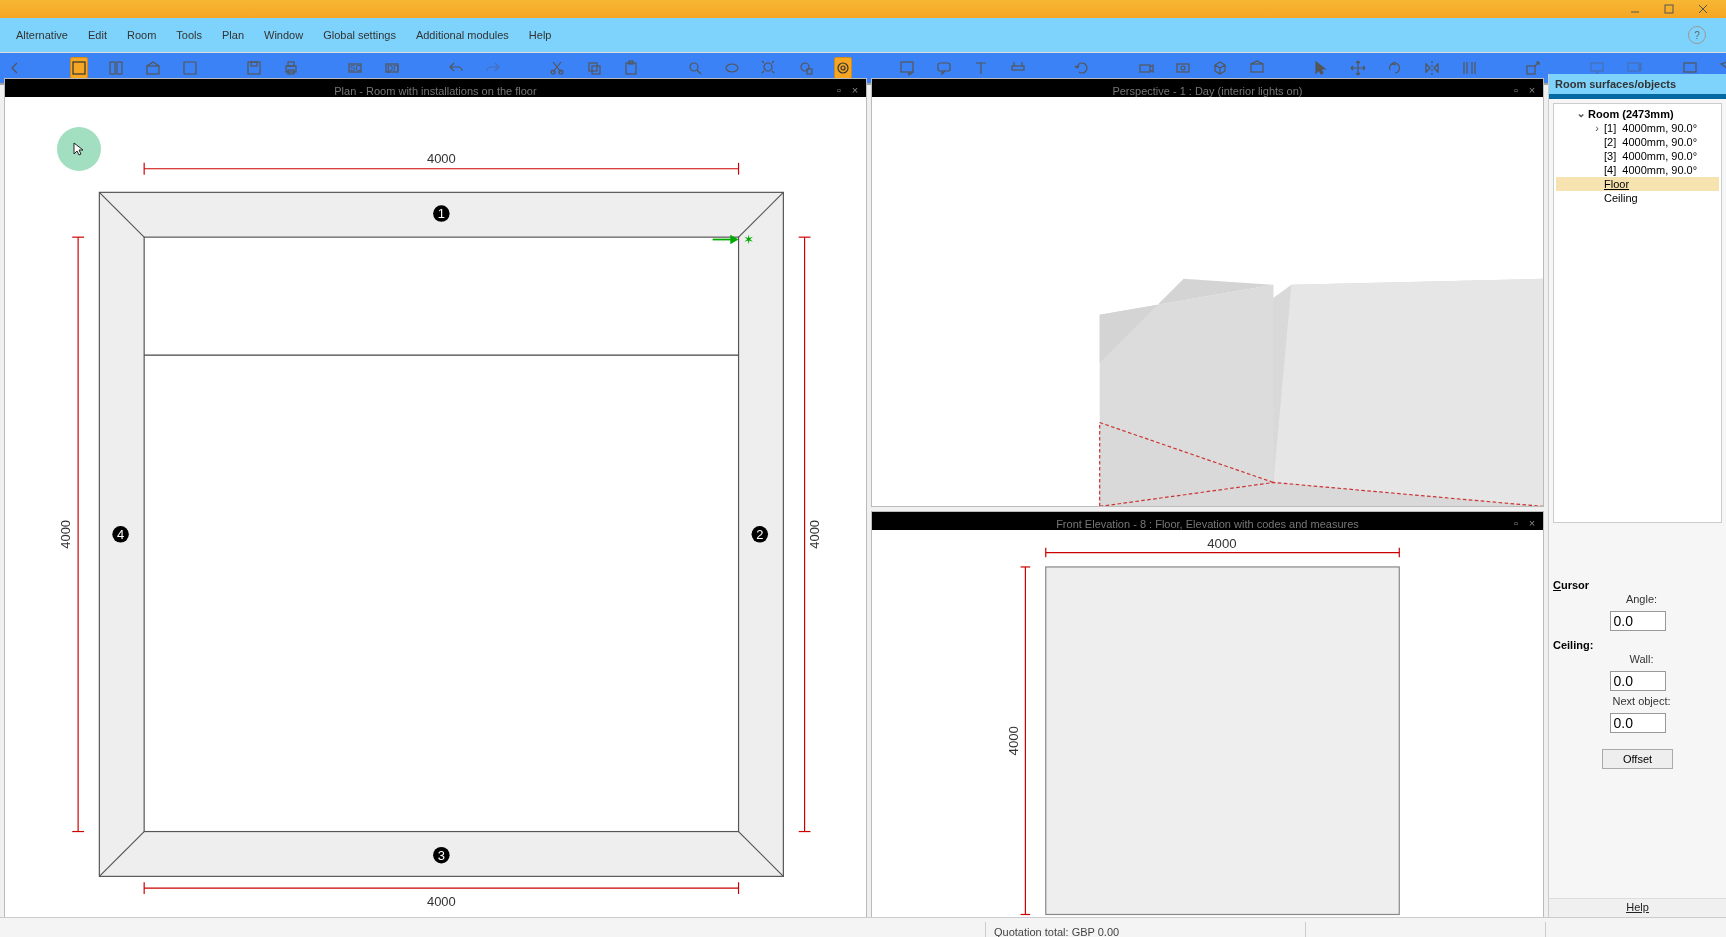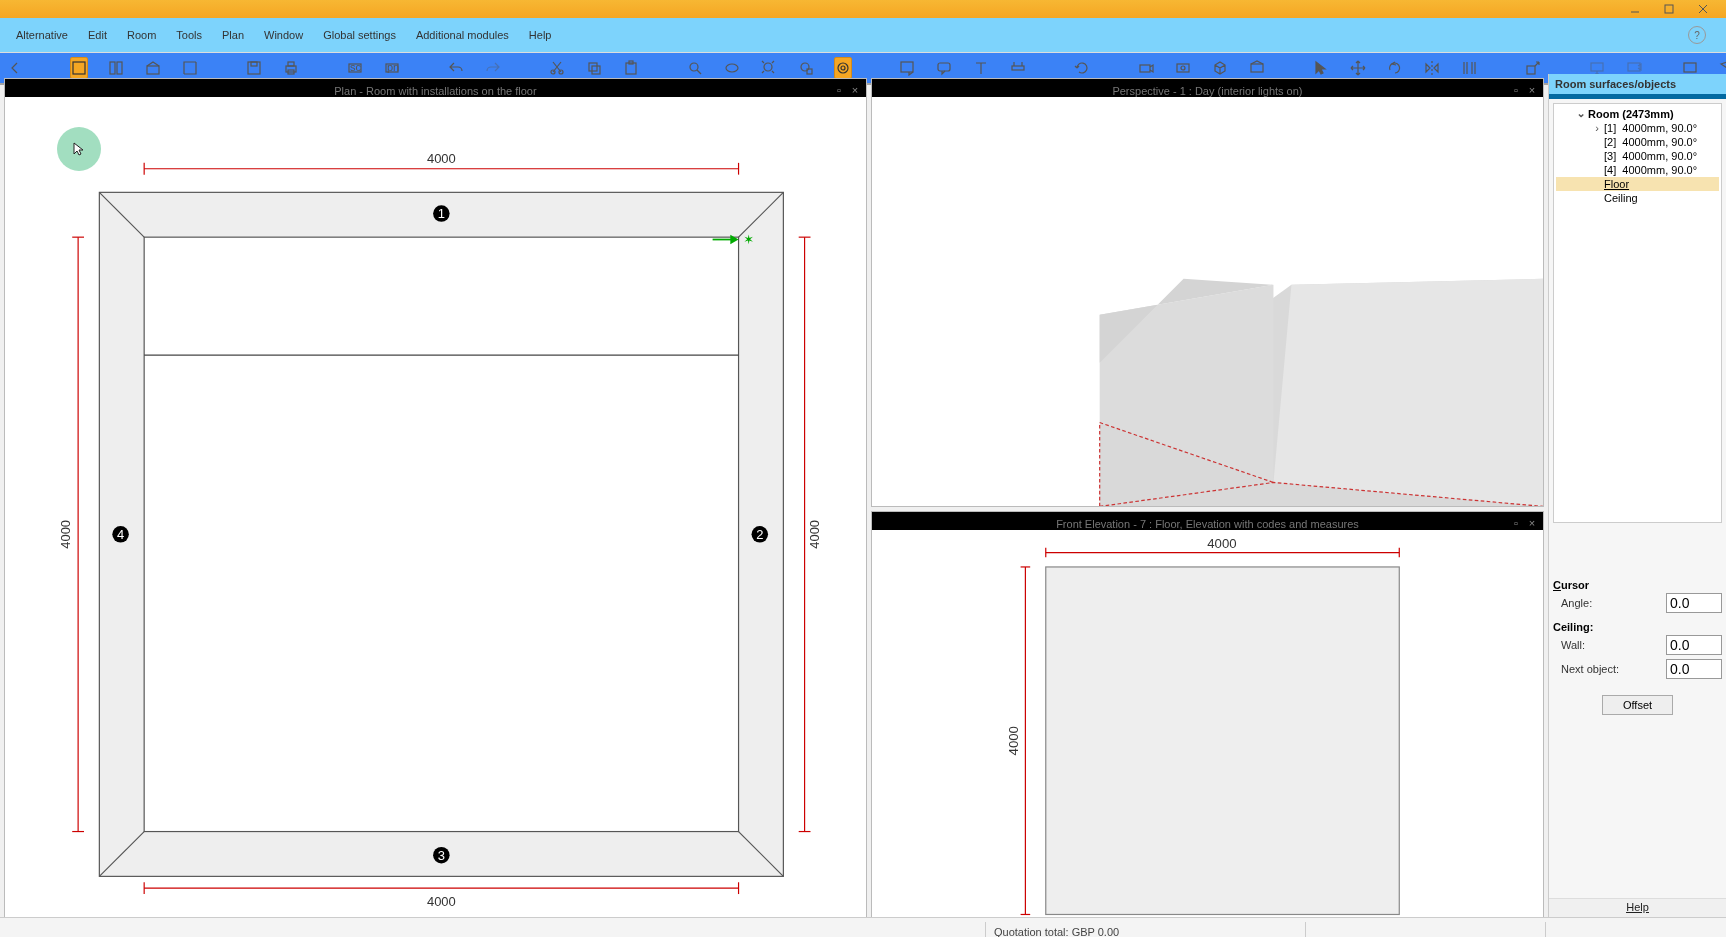--- a/index.html
+++ b/index.html
@@ -54,21 +54,21 @@
 .tree { flex: 0 0 auto; background: #fff; border: 1px solid #ccc; margin: 4px; padding: 2px; min-height: 420px;}
 .tree-row { display: flex; align-items: center; padding: 1px 2px; white-space: nowrap; }
 .tree-row .tw { width: 14px; text-align: center; color:#555;}
 .tree-row.root { font-weight: bold; }
 .tree-row.sel { background: #f7e3b0; text-decoration: underline; }
 .tree-indent1 { padding-left: 18px; }
 .tree-indent2 { padding-left: 34px; }
 
 .cursor-box { margin: 4px; }
 .cursor-box .noul { text-decoration: none; font-weight: bold; margin-top: 48px;}
-.field-row { display: flex; align-items: center; gap: 6px; padding: 2px 0; }
+.field-row { display: flex; align-items: center; gap: 6px; padding: 2px 0; flex-direction: column; }
 .field-row label { flex: 1; color:#333; padding-left: 8px;}
 .field-row input { width: 56px; border: 1px solid #999; padding: 1px 3px; font-size: 14px; background:#fff;}
 .offset-btn { display: block; margin: 14px auto 0; padding: 3px 20px; background: #eee; border: 1px solid #aaa; }
 
 .help-link { text-align: center; padding: 2px 0 4px; text-decoration: underline; color: #222; margin-top:auto; border-top: 1px solid #ddd; background:#f0f0f0;}
 
 .statusbar { position: absolute; bottom: 0; left: 0; right: 0; height: 20px; background: #f4f4f4; border-top: 1px solid #ccc; display: flex; align-items: center; font-size: 10px; color:#444;}
 .status-cell { padding: 0 8px; border-right: 1px solid #ccc; height:100%; display:flex; align-items:center;margin-top:8px;}
 .status-flex { flex: 1; }
 
@@ -437,21 +437,21 @@
             <polygon points="190,270 335,320 335,155 190,180" fill="#dcdcdc"></polygon>
             <polygon points="190,180 335,155 260,150 190,220" fill="#d4d4d4"></polygon>
 
             <polyline points="190,340 335,320 560,340" fill="none" stroke="#c33" stroke-width="1" stroke-dasharray="3 2"></polyline>
             <polyline points="190,340 190,270 335,320" fill="none" stroke="#c33" stroke-width="1" stroke-dasharray="3 2"></polyline>
           </svg>
         </div>
       </div>
       <div class="panel" style="flex:1">
         <div class="panel-header">
-          <span>Front Elevation - 7 : Floor, Elevation with codes and measures</span>
+          <span>Front Elevation - 8 : Floor, Elevation with codes and measures</span>
           <span class="pmax">▫</span>
           <span class="pclose">×</span>
         </div>
         <div class="panel-body">
           <svg class="elev-svg" viewBox="0 0 560 340">
             <g stroke="#c00" stroke-width="1">
               <line x1="145" y1="18" x2="440" y2="18"></line>
               <line x1="145" y1="14" x2="145" y2="22"></line>
                 <line x1="440" y1="14" x2="440" y2="22"></line>
               <line x1="128" y1="30" x2="128" y2="320"></line>

